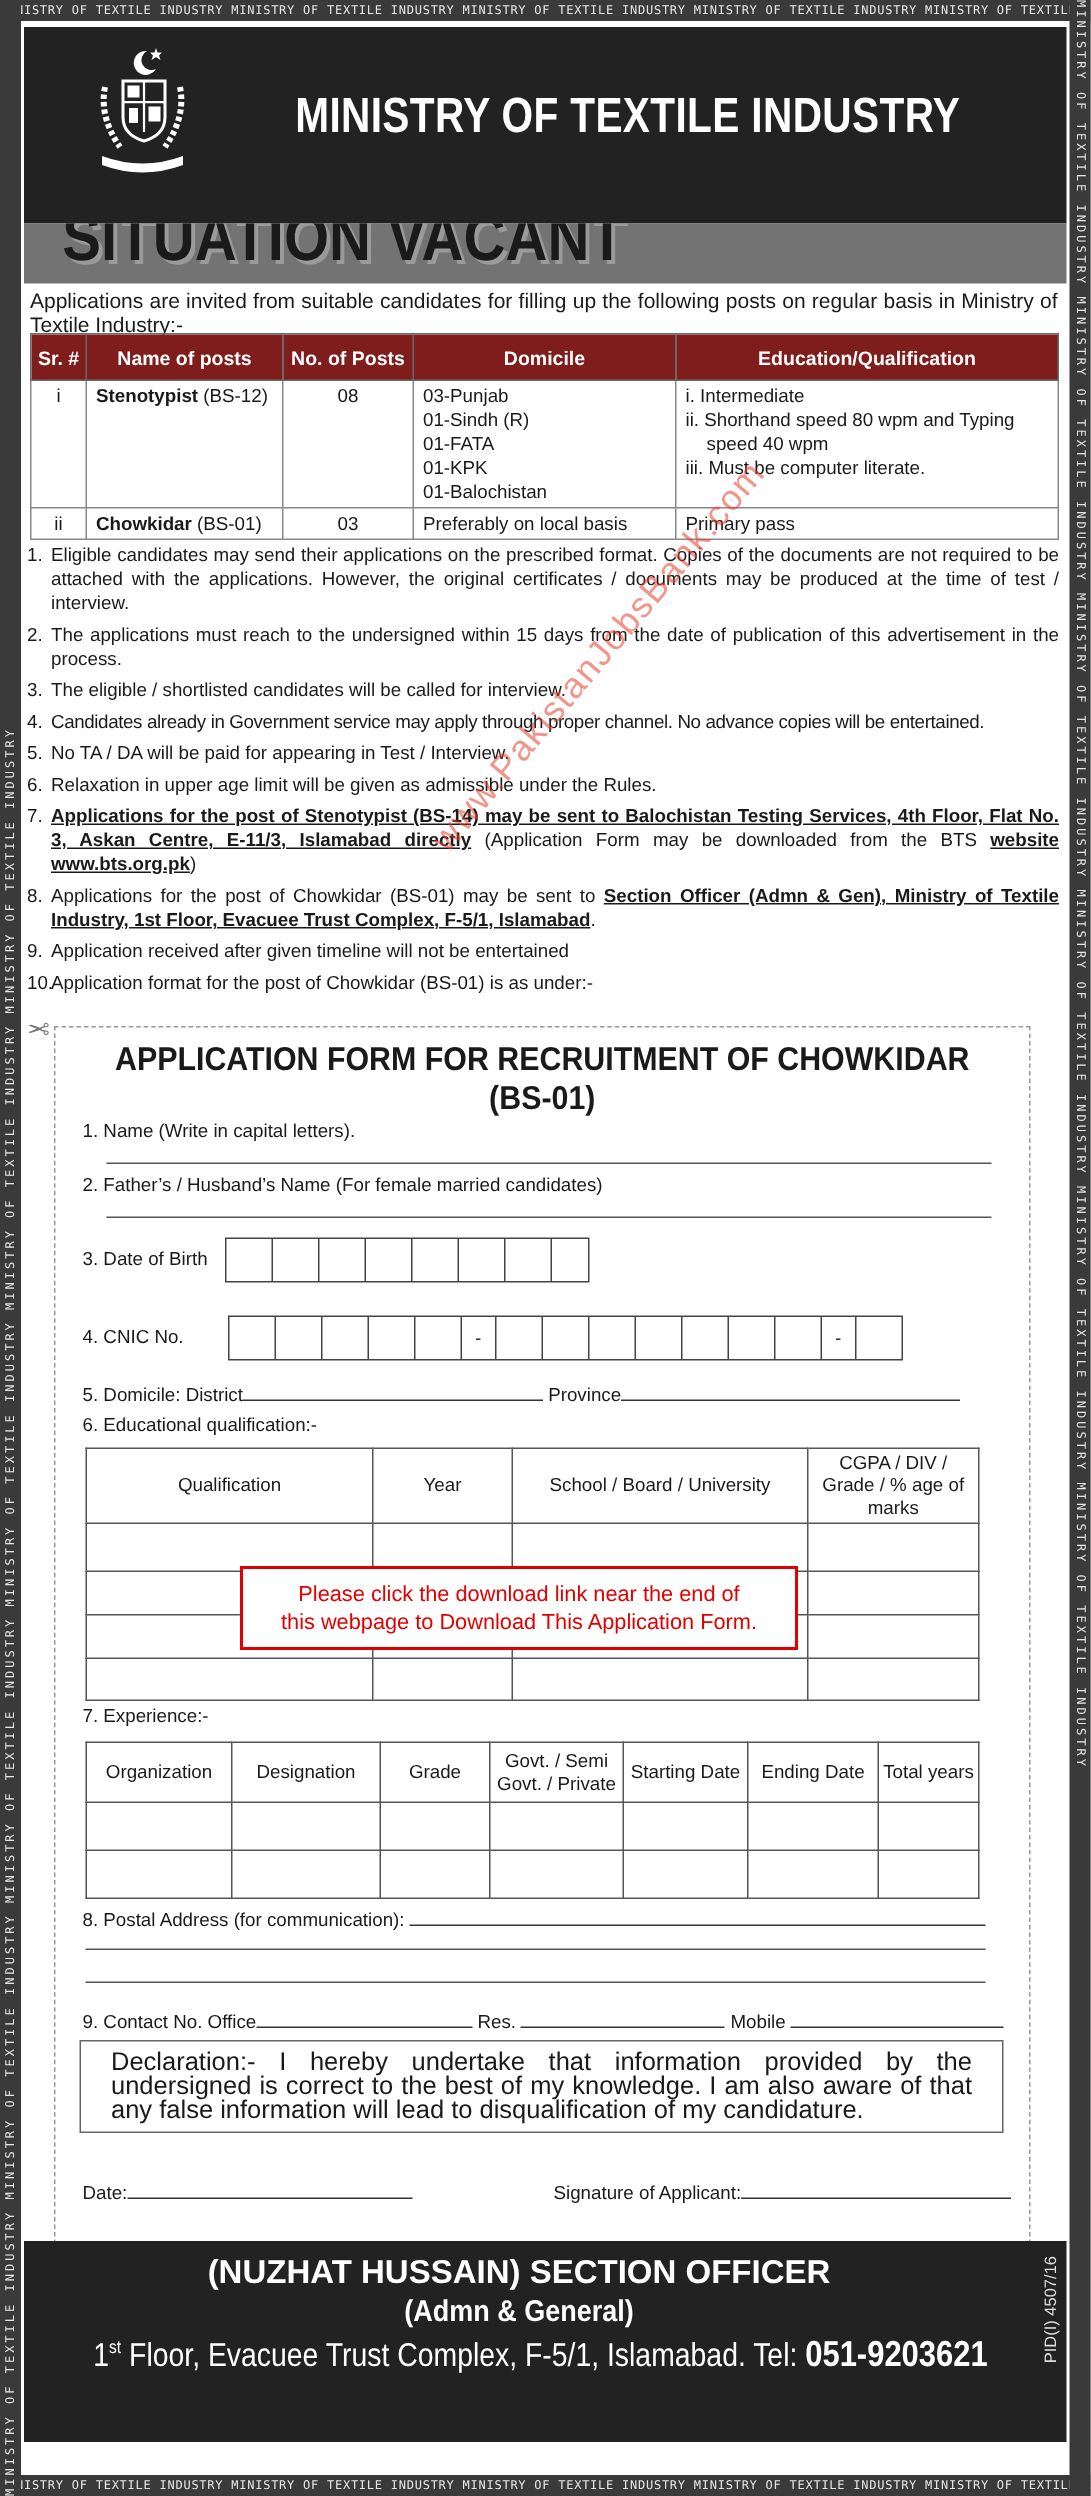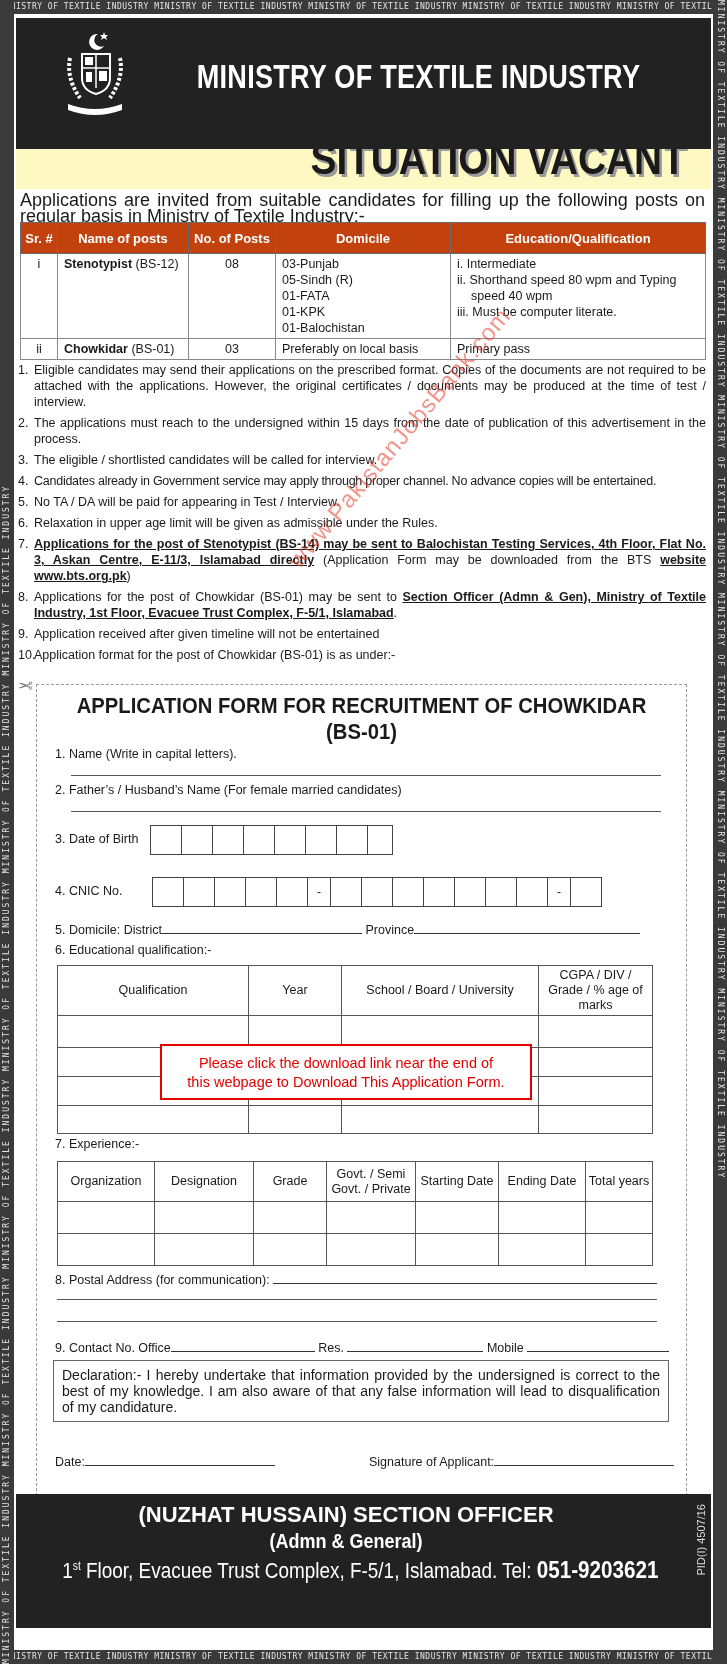--- a/index.html
+++ b/index.html
@@ -30,36 +30,36 @@
     }
     .emblem { position: absolute; left: 44px; top: 10px; width: 70px; height: 96px; }
     .gov-line {
       position: absolute; left: 110px; width: 585px; top: 18px; text-align: center; font-size: 18px; color: #fff;
     }
     .ministry-line {
       position: absolute; left: 110px; width: 585px; top: 40px; text-align: center; font-size: 33px; font-weight: bold;
       color: #fff; letter-spacing: 0.3px; transform: scaleX(0.82); transform-origin: center;
     }
     .banner {
-      position: absolute; left: 2px; top: 135px; width: 695px; height: 40px; background: #fef9c3;
-      text-align: right; overflow: hidden;
+      position: absolute; left: 2px; top: 135px; width: 695px; height: 40px; background: #737373;
+      text-align: left; overflow: hidden;
     }
     .banner-title {
       display: inline-block; font-size: 44px; font-weight: bold; letter-spacing: 0; color: #1a1a1a;
       transform: scaleX(0.88); transform-origin: center; line-height: 48px; margin-top: -14px;
       text-shadow: 3px 3px 0 #9a9a9a;
     }
     .intro {
-      position: absolute; left: 6px; top: 178px; width: 685px; font-size: 18px; line-height: 16px; text-align: justify;
+      position: absolute; left: 6px; top: 178px; width: 685px; font-size: 14px; line-height: 16px; text-align: justify;
     }
     table.posts {
       position: absolute; left: 6px; top: 208px; width: 686px; border-collapse: collapse; font-size: 12.5px;
     }
     table.posts th {
-      background: #c2410c; color: #fff; font-weight: bold; height: 28px; border: 1px solid #6a6a6a; font-size: 13px;
+      background: #7f1d1d; color: #fff; font-weight: bold; height: 28px; border: 1px solid #6a6a6a; font-size: 13px;
     }
     table.posts td { border: 1px solid #888; vertical-align: top; padding: 2px 6px; line-height: 16px; }
     .center { text-align: center; }
     .notes {
       position: absolute; left: 4px; top: 348px; width: 688px; margin: 0; padding: 0; list-style: none; font-size: 12.5px;
       line-height: 16px;
     }
     .notes li { position: relative; padding-left: 16px; margin-bottom: 5px; text-align: justify; }
     .notes li .num { position: absolute; left: 0; top: 0; }
     .b { font-weight: bold; }
@@ -82,22 +82,22 @@
     .boxes span:last-child { border-right: none; }
     .boxes span.dash { width: 22px; }
     table.grid { position: absolute; left: 20px; border-collapse: collapse; font-size: 12.5px; }
     table.grid th { border: 1px solid #555; font-weight: normal; text-align: center; line-height: 15px; padding: 2px; }
     table.grid td { border: 1px solid #555; }
     .notice {
       position: absolute; left: 146px; top: 1030px; width: 372px; height: 56px; border: 2px solid #e30000; background: #fff;
       color: #e30000; font-size: 14.5px; text-align: center; line-height: 19px; padding-top: 8px; box-sizing: border-box;
     }
     .declaration {
-      position: absolute; left: 16px; top: 1345px; width: 616px; border: 1px solid #666; padding: 6px 8px;
-      font-size: 14px; line-height: 16px; text-align: justify; box-sizing: border-box;
+      position: absolute; left: 16px; top: 1345px; width: 616px; border: 1px solid #666; padding: 6px 20px;
+      font-size: 17px; line-height: 16px; text-align: justify; box-sizing: border-box;
     }
     .footer {
       position: absolute; left: 2px; top: 1480px; width: 695px; height: 134px; background: #222; color: #fff; text-align: center;
     }
     .footer .f1 { position: absolute; top: 8px; width: 660px; left: 0; font-size: 22px; font-weight: bold; }
     .footer .f2 { position: absolute; top: 36px; width: 660px; left: 0; font-size: 20px; font-weight: bold; transform: scaleX(0.9); }
     .footer .f3 { position: absolute; top: 62px; width: 660px; left: 0; font-size: 22px; white-space: nowrap; transform: scaleX(0.86); transform-origin: center; }
     .footer .f3 .tel { font-weight: bold; font-size: 24px; }
     .footer .pid {
       position: absolute; right: 4px; top: 10px; writing-mode: vertical-rl; transform: rotate(180deg); font-size: 11px; color: #ddd;
@@ -153,21 +153,21 @@
         <th>Education/Qualification</th>
       </tr>
     </thead>
     <tbody>
       <tr style="height:80px;">
         <td class="center">i</td>
         <td><b>Stenotypist</b> <span>(BS-12)</span></td>
         <td class="center">08</td>
         <td>
           <div>03-Punjab</div>
-          <div>05-Sindh (R)</div>
+          <div>01-Sindh (R)</div>
           <div>01-FATA</div>
           <div>01-KPK</div>
           <div>01-Balochistan</div>
         </td>
         <td>
           <div>i.  Intermediate</div>
           <div style="padding-left:14px;text-indent:-14px;">ii.  Shorthand speed 80 wpm and Typing speed 40 wpm</div>
           <div>iii. Must be computer literate.</div>
         </td>
       </tr>

